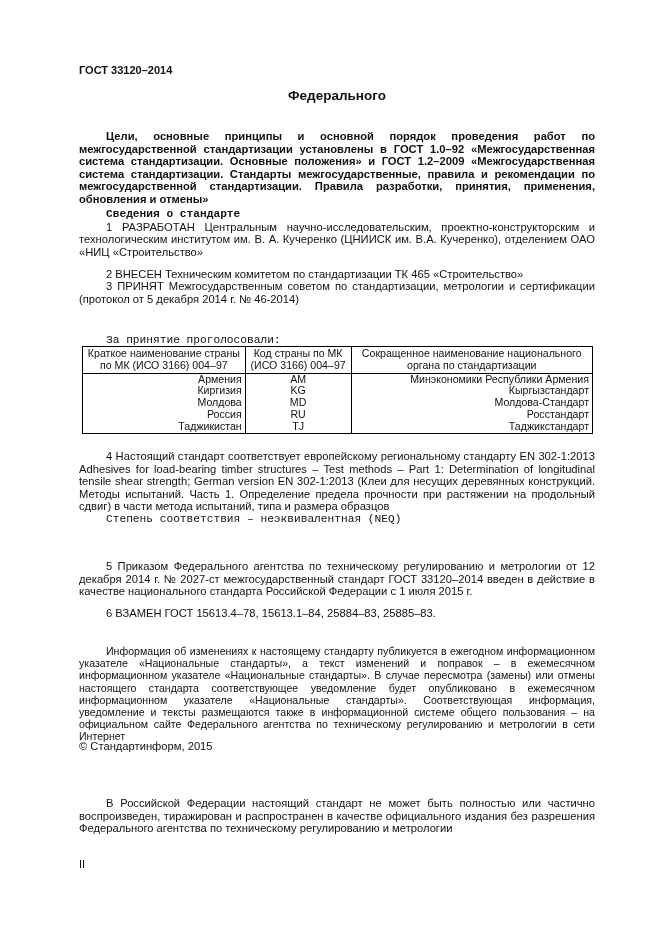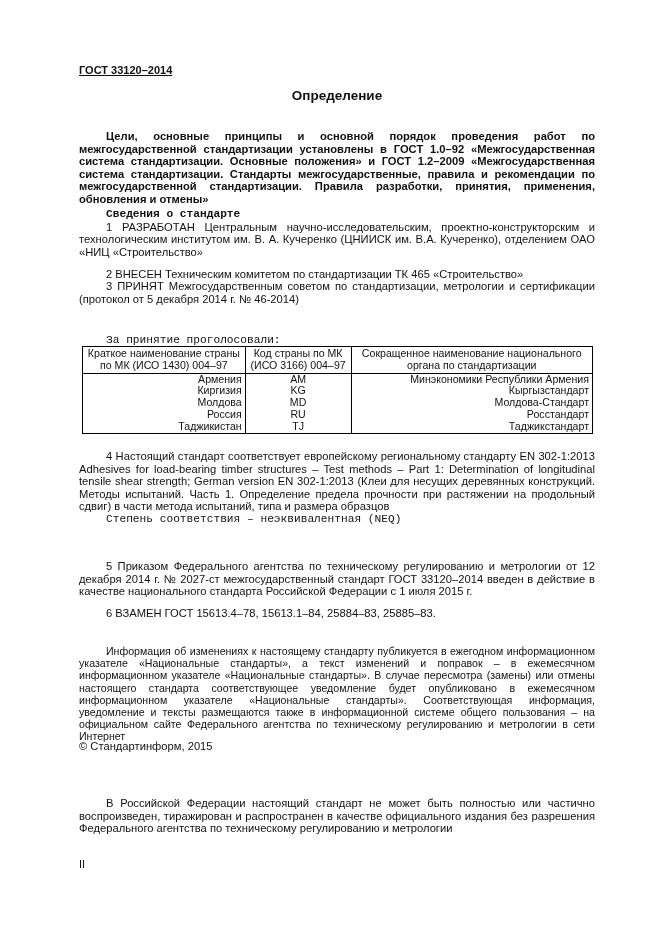--- a/index.html
+++ b/index.html
@@ -1,20 +1,20 @@
 <!DOCTYPE html>
 <html><head>
 <meta charset="utf-8">
 <style>
   html, body { margin:0; padding:0; background:#ffffff; }
   body { width:661px; height:936px; position:relative; overflow:hidden;
          font-family:"Liberation Sans", sans-serif; color:#111; font-size:11.2px; }
   .page { position:absolute; left:79px; top:0; width:516px; }
   .abs { position:absolute; left:0; width:516px; }
-  .header-code { top:64px; font-weight:bold; font-size:11px;text-decoration:underline; }
+  .header-code { top:64px; font-weight:bold; font-size:11px; }
   .title { top:88px; text-align:center; font-weight:bold; font-size:13.5px; }
   p { margin:0; }
   .para { text-align:justify; line-height:12.6px; text-indent:27px; }
   .line { line-height:12.6px; padding-left:27px;font-family:Liberation Mono, monospace; }
   .bold { font-weight:bold; }
   .italic { }
   .right { }
   table.votes { position:absolute; left:3px; top:346px; width:511px;
                 border-collapse:collapse; font-size:10.6px; }
   table.votes th { font-weight:normal; border:1.6px solid #000; padding:1px 3px;
@@ -23,21 +23,21 @@
   table.votes tbody tr:last-child td { border-bottom:1.6px solid #000; }
   table.votes td.c { text-align:center; }
   .pagenum { top:858px; font-size:11px; }
 </style>
 </head>
 <body>
 
 <div class="page">
 
   <div class="abs header-code">ГОСТ 33120–2014</div>
-  <div class="abs title">Определение</div>
+  <div class="abs title">Федерального</div>
 
   <div class="abs" style="top:130px;font-weight:bold;">
     <p class="para">Цели, основные принципы и основной порядок проведения работ по межгосударственной стандартизации   установлены в ГОСТ 1.0–92 «Межгосударственная система стандартизации. Основные положения» и ГОСТ 1.2–2009 «Межгосударственная система стандартизации. Стандарты межгосударственные, правила и рекомендации по межгосударственной стандартизации. Правила разработки, принятия, применения, обновления и отмены»</p>
   </div>
 
   <div class="abs" style="top:208px;">
     <div class="line bold">Сведения о стандарте</div>
     <p class="para">1  РАЗРАБОТАН Центральным научно-исследовательским, проектно-конструкторским и технологическим институтом им. В. А. Кучеренко (ЦНИИСК им. В.А. Кучеренко), отделением ОАО «НИЦ «Строительство»</p>
   </div>
 
@@ -54,21 +54,21 @@
   </div>
 
   <table class="votes">
     <colgroup>
       <col style="width:163px">
         <col style="width:106px">
         <col style="width:242px">
     </colgroup>
     <thead>
       <tr>
-        <th>Краткое наименование страны по МК (ИСО 1430) 004–97</th>
+        <th>Краткое наименование страны по МК (ИСО 3166) 004–97</th>
         <th>Код страны по МК (ИСО 3166)  004–97</th>
         <th>Сокращенное наименование национального органа по стандартизации</th>
       </tr>
     </thead>
     <tbody>
       <tr>
         <td>Армения</td>
         <td class="c">AM</td>
         <td>Минэкономики Республики Армения</td>
       </tr>

